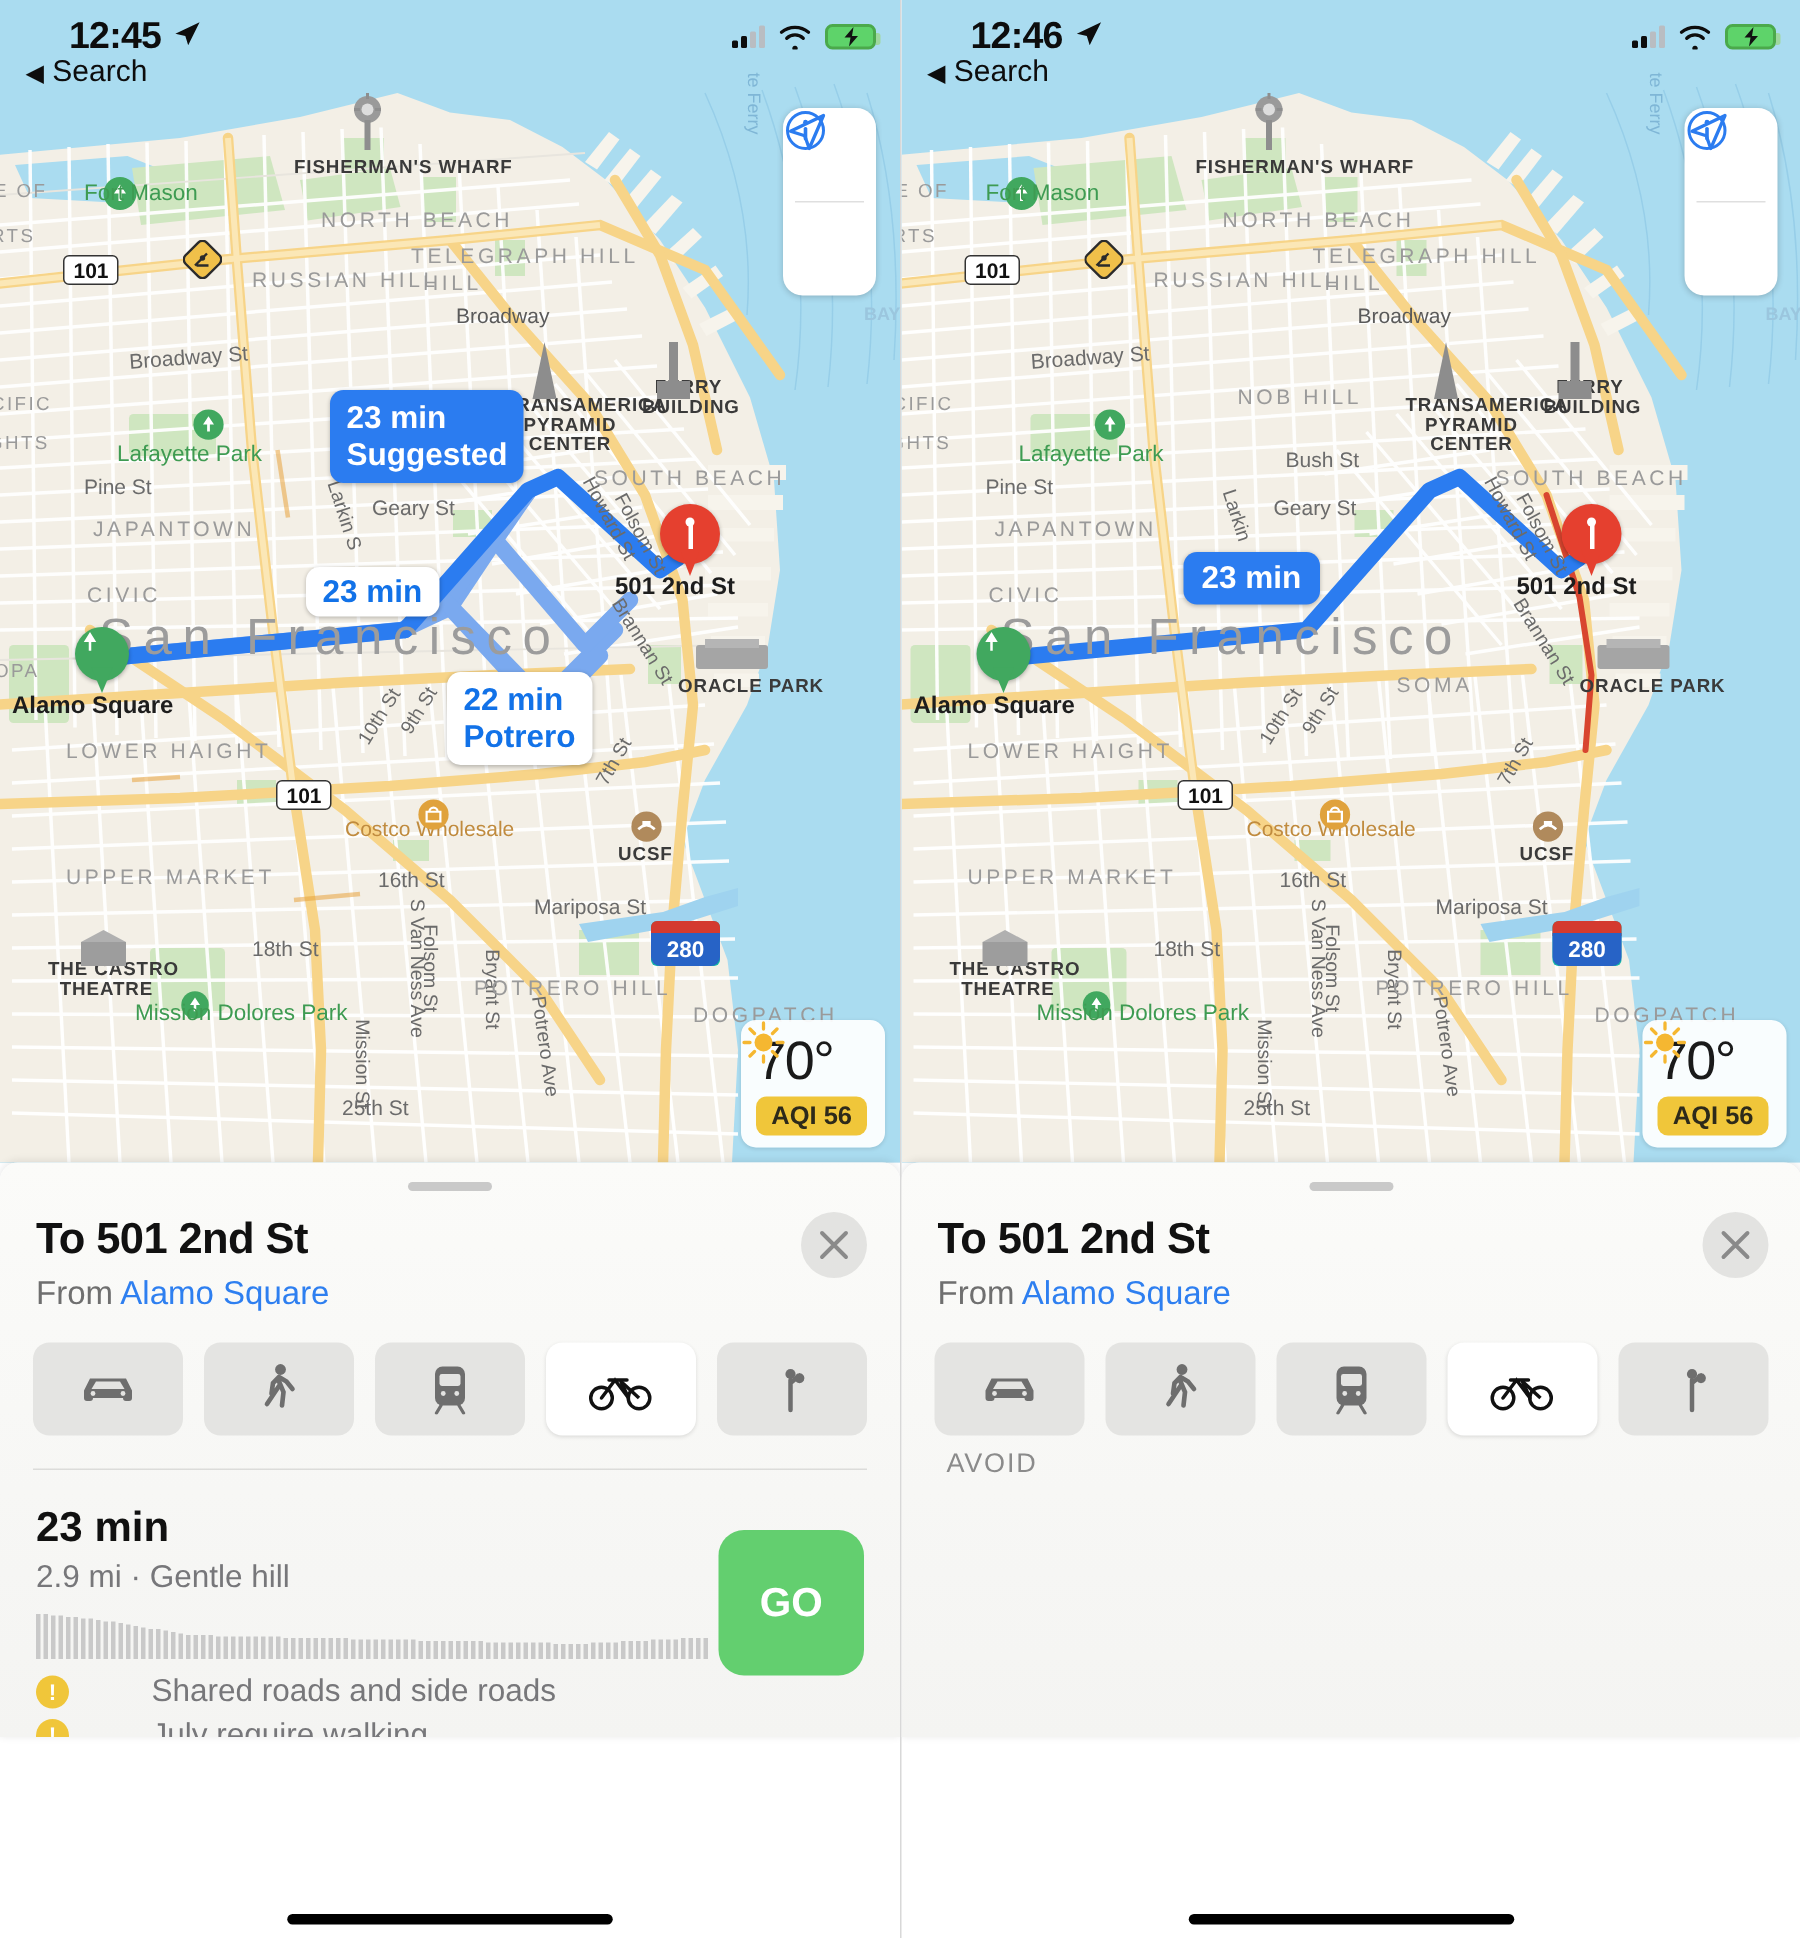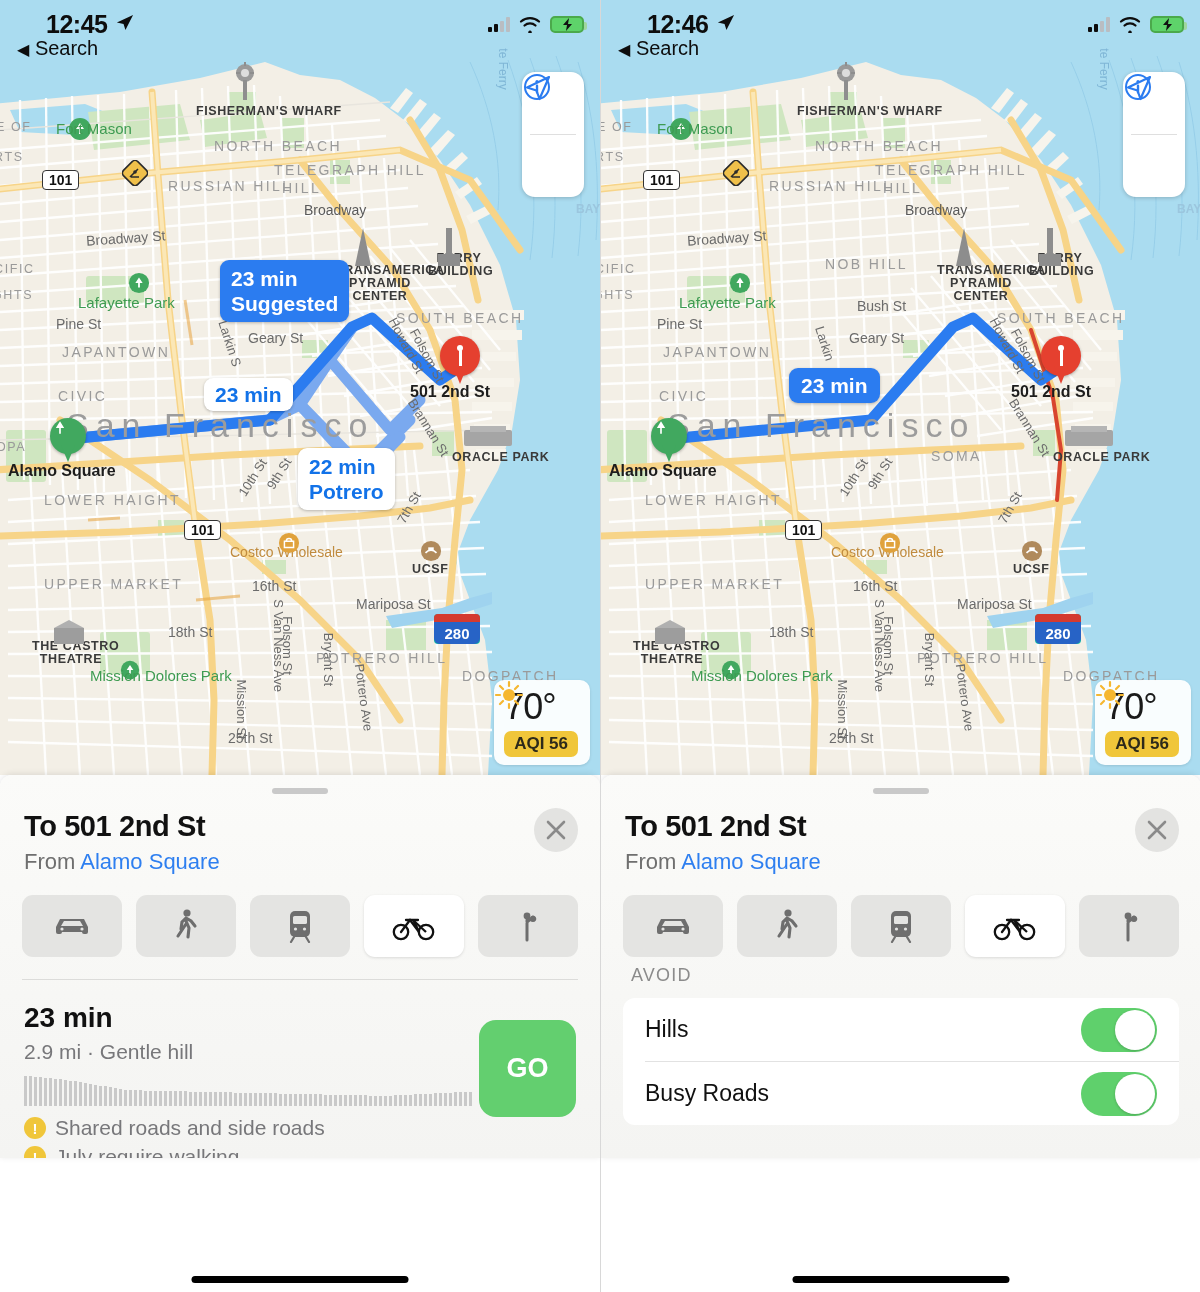--- a/index.html
+++ b/index.html
@@ -160,21 +160,21 @@
   .elev i{ width:3px; background:#c9c9c9; display:block;}
   .gobtn{
     position:absolute; right:24px; top:40px; width:97px;height:97px;border-radius:17px;
     background:#63cf6f; color:#fff; font-size:27px; font-weight:bold;
     display:flex;align-items:center;justify-content:center; cursor:pointer;
   }
   .notes{ margin-top:10px;}
   .note{ display:flex; align-items:center; gap:9px; margin-top:5px;}
   .warn{ width:22px;height:22px;border-radius:50%;background:#f0c63a; color:#fff;
      font-size:15px; font-weight:bold; display:flex;align-items:center;justify-content:center;}
-  .note span.txt{ font-size:21px; color:#77777a;}
+  .note span.txt{ font-size:21px; color:#77777a;margin-left:46px;}
 
   
   .avoid-hdr{ color:#8b8b8b; font-size:18px; letter-spacing:1.2px; padding:8px 0 0 30px;}
   .card{ background:#fff; border-radius:12px; margin:12px 22px 0; }
   .cardrow{ display:flex; align-items:center; justify-content:space-between;
      padding:0 22px; height:63px; }
   .cardrow .lbl{ font-size:23px; color:#111;}
   .cardsep{ height:1px; background:#e2e2e2; margin-left:22px;}
   .toggle{ width:76px;height:44px;border-radius:22px;background:#5fd06c; position:relative; cursor:pointer;}
   .toggle .knob{ position:absolute; right:2px; top:2px; width:40px;height:40px;border-radius:50%;
@@ -1214,32 +1214,17 @@
       <div class="mode">
         <svg width="26" height="34" viewBox="0 0 26 34">
           <circle cx="12" cy="7" r="3.4" fill="#6e6e6e"></circle>
           <path d="M12 11 v10 M12 21 v10 M12 13 l6 -5 M18 8 a1.8 1.8 0 1 0 0.01 0" stroke="#6e6e6e" stroke-width="3" fill="#6e6e6e" stroke-linecap="round"></path>
         </svg>
       </div>
     </div>
 
     <div class="avoid-hdr">AVOID</div>
 
-    <div class="card">
-      <div class="cardrow">
-        <span class="lbl">Hills</span>
-        <span class="toggle">
-            <span class="knob"></span>
-          </span>
-      </div>
-      <div class="cardsep"></div>
-      <div class="cardrow">
-        <span class="lbl">Busy Roads</span>
-        <span class="toggle">
-            <span class="knob"></span>
-          </span>
-      </div>
-    </div>
 
   </div>
 
   <div class="homebar"></div>
 </div>
 
 </body></html>

